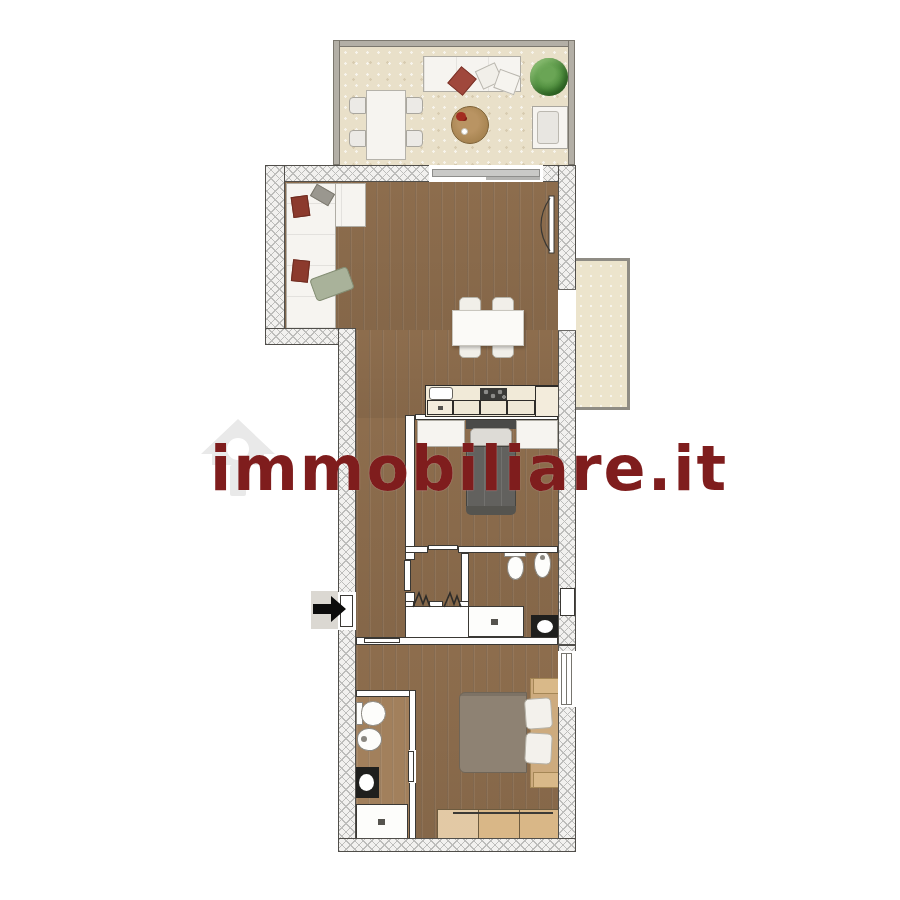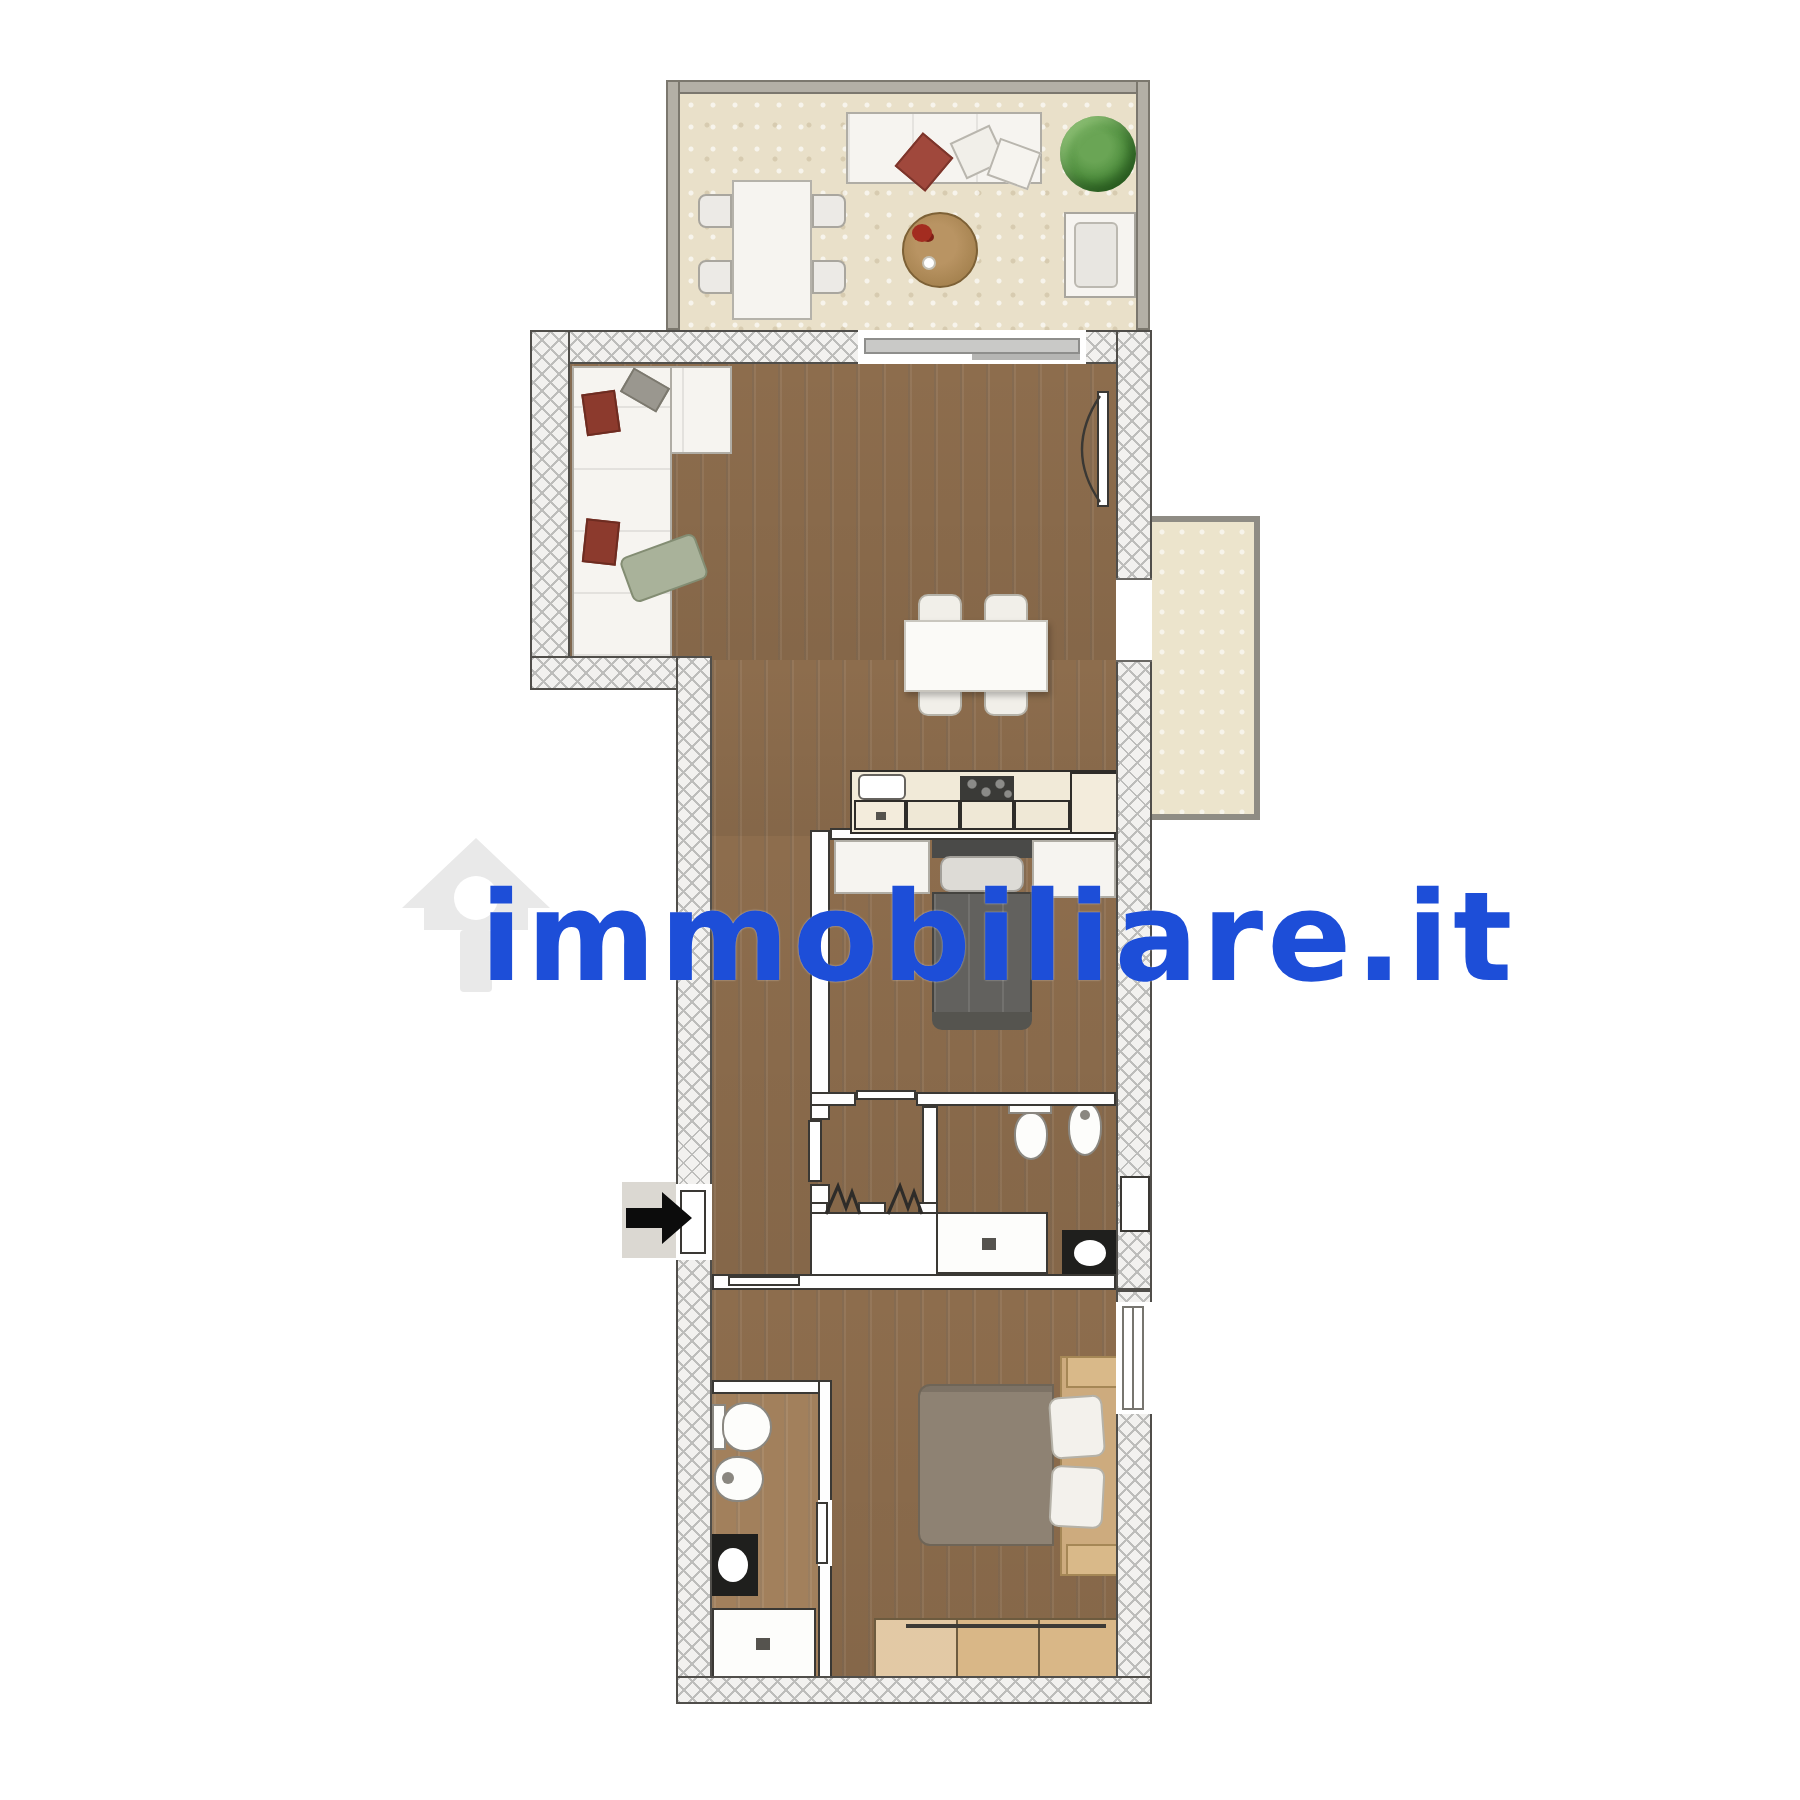--- a/index.html
+++ b/index.html
@@ -37,22 +37,22 @@
 
   
   .fur{z-index:2;}
   .white-f{background:#f6f4f0;border:1px solid #b0ada5;}
   .fix{background:#fdfdfb;border:1px solid #8a8780;z-index:2;}
   .dark{background:#1f1f1d;z-index:2;}
 
   svg.overlay{position:absolute;left:0;top:0;z-index:7;}
 
   .watermark{z-index:9;pointer-events:none;}
-  .watermark span{position:absolute;left:50px;top:16px;font-size:62px;font-weight:bold;
-    letter-spacing:2px;color:#1d4ed8;white-space:nowrap;
+  .watermark span{position:absolute;left:20px;top:16px;font-size:62px;font-weight:bold;
+    letter-spacing:2px;color:#7f1d1d;white-space:nowrap;
     text-shadow:0 0 1px rgba(255,255,255,0.6);}
 </style>
 </head>
 <body>
 
 <div id="plan">
 
   <div class="abs terrace-floor" style="left:340px;top:47px;width:228px;height:118px;"></div>
   <div class="abs wood" style="left:285px;top:182px;width:273px;height:148px;"></div>
   <div class="abs wood" style="left:356px;top:330px;width:202px;height:88px;"></div>

